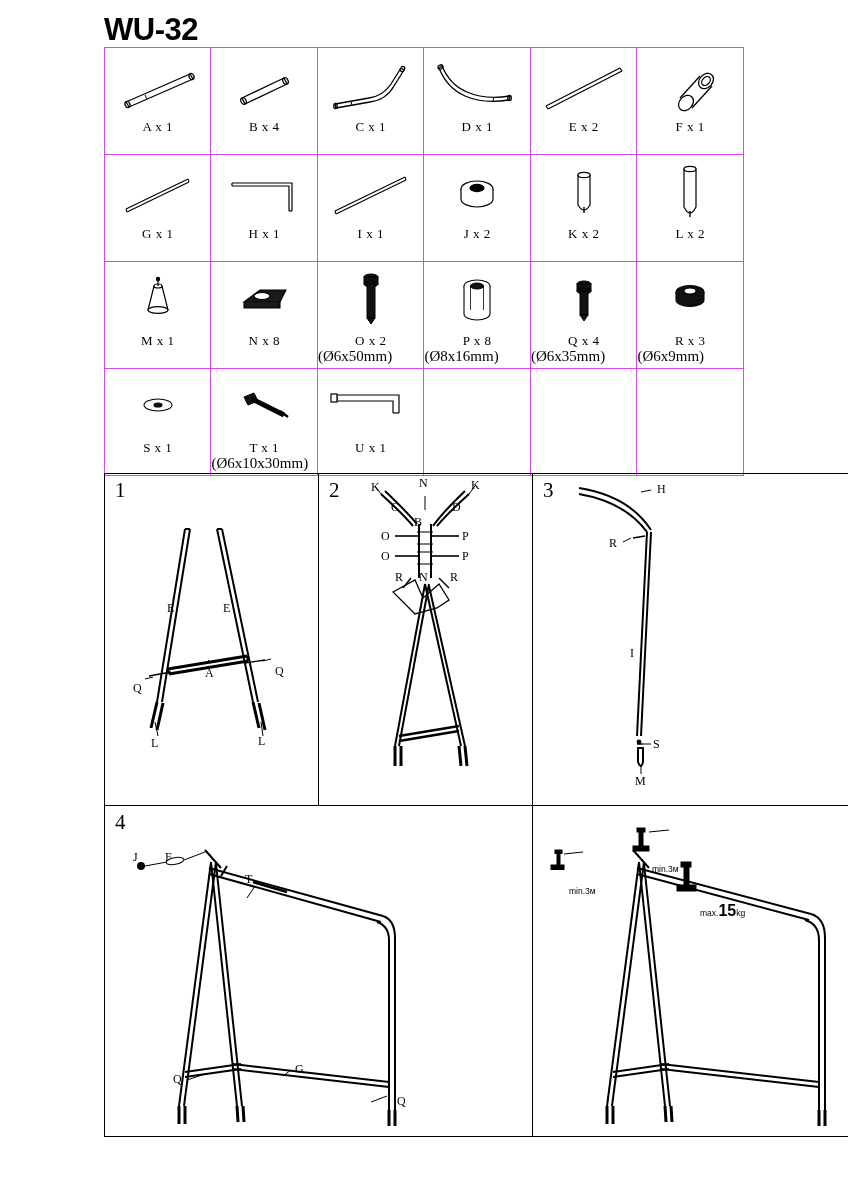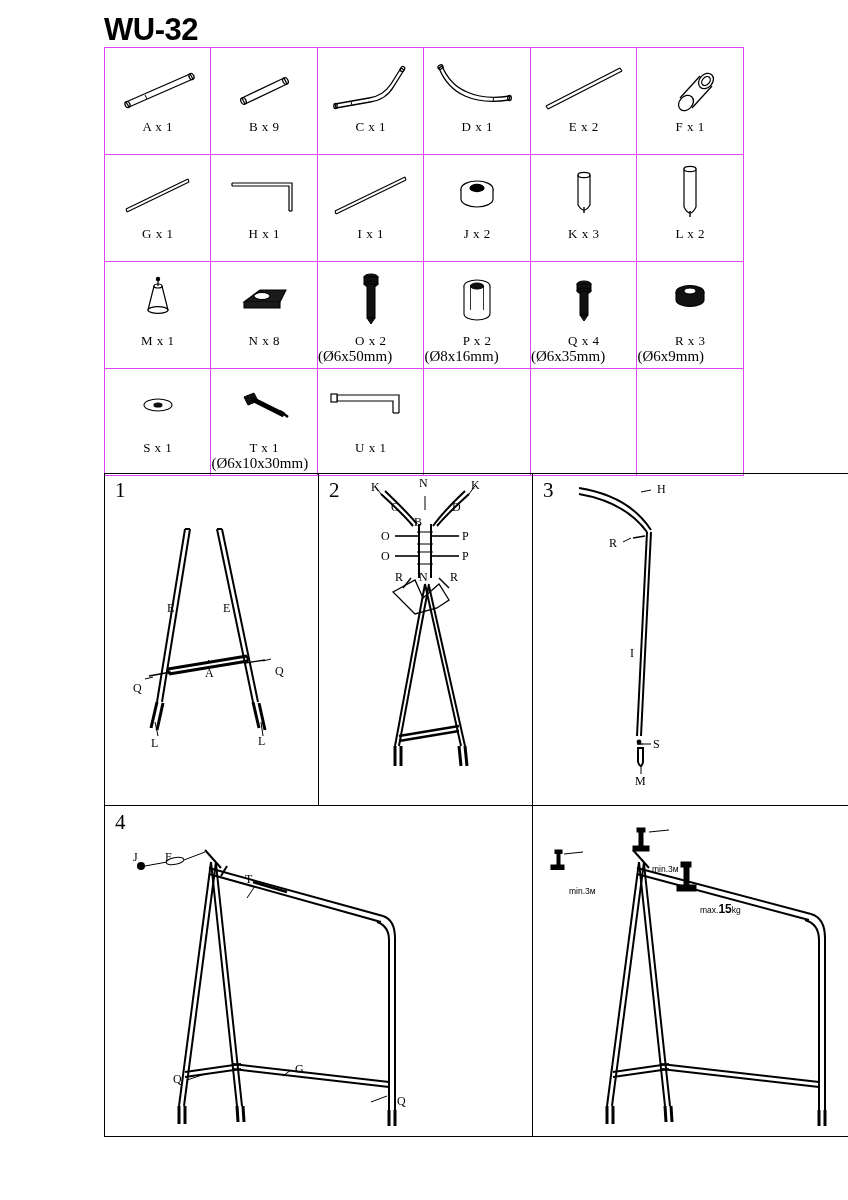--- a/index.html
+++ b/index.html
@@ -86,21 +86,21 @@
     font-size: 12px;
     font-family: "Liberation Serif", serif;
   }
   svg { display: block; }
   .note {
     position: absolute;
     font-size: 8.5px;
     font-family: "Liberation Sans", sans-serif;
     margin-top: 36px;
   }
-  .note b { font-size: 12px; }
+  .note b { font-size: 16px; }
 </style>
 </head>
 <body>
 
 <div class="page">
 
   <div class="title">WU-32</div>
 
   <table class="parts">
     <tbody>
@@ -128,21 +128,21 @@
             <g fill="none" stroke="#000" stroke-width="1.3">
               <path d="M24 44 L66 24"></path>
               <path d="M27 50 L69 30"></path>
               <path d="M24 44 L27 50"></path>
               <path d="M66 24 L69 30"></path>
               <ellipse cx="25.5" cy="47" rx="2.6" ry="3.4" transform="rotate(-25 25.5 47)"></ellipse>
               <ellipse cx="67.5" cy="27" rx="2.6" ry="3.4" transform="rotate(-25 67.5 27)"></ellipse>
             </g>
           </svg>
         </div>
-        <div class="cell-label">B x 9</div>
+        <div class="cell-label">B x 4</div>
         <div class="cell-sub"></div>
       </td>
       <td>
         <div class="cell-art">
           <svg width="92" height="60" viewBox="0 0 92 60">
             <g fill="none" stroke="#000" stroke-width="1.3">
               <path d="M10 50 L44 44 Q58 42 66 30 L76 14"></path>
               <path d="M11 54 L45 48 Q61 46 69 32 L79 16"></path>
               <path d="M10 50 L11 54"></path>
               <path d="M76 14 L79 16"></path>
@@ -262,21 +262,21 @@
       <td>
         <div class="cell-art">
           <svg width="92" height="60" viewBox="0 0 92 60">
             <g stroke="#000" stroke-width="1.2" fill="#fff">
               <path d="M40 14 L52 14 L52 44 Q46 54 40 44 Z"></path>
               <ellipse cx="46" cy="14" rx="6" ry="2.6"></ellipse>
               <path d="M46 46 L46 52" stroke-width="1.4"></path>
             </g>
           </svg>
         </div>
-        <div class="cell-label">K x 3</div>
+        <div class="cell-label">K x 2</div>
         <div class="cell-sub"></div>
       </td>
       <td>
         <div class="cell-art">
           <svg width="92" height="60" viewBox="0 0 92 60">
             <g stroke="#000" stroke-width="1.2" fill="#fff">
               <path d="M40 8 L52 8 L52 46 Q46 58 40 46 Z"></path>
               <ellipse cx="46" cy="8" rx="6" ry="2.6"></ellipse>
               <path d="M46 50 L46 56" stroke-width="1.4"></path>
             </g>
@@ -335,21 +335,21 @@
         <div class="cell-art">
           <svg width="92" height="60" viewBox="0 0 92 60">
             <g stroke="#000" stroke-width="1.1">
               <ellipse cx="46" cy="18" rx="13" ry="6" fill="#fff"></ellipse>
               <path d="M33 18 L33 46 A13 6 0 0 0 59 46 L59 18" fill="#fff"></path>
               <ellipse cx="46" cy="18" rx="6.5" ry="3" fill="#111"></ellipse>
               <path d="M39.5 18 L39.5 42 M52.5 18 L52.5 42" stroke-width="0.8"></path>
             </g>
           </svg>
         </div>
-        <div class="cell-label">P x 2</div>
+        <div class="cell-label">P x 8</div>
         <div class="cell-sub">(Ø8x16mm)</div>
       </td>
       <td>
         <div class="cell-art">
           <svg width="92" height="60" viewBox="0 0 92 60">
             <g stroke="#000" stroke-width="1">
               <ellipse cx="46" cy="16" rx="7" ry="3" fill="#111"></ellipse>
               <rect x="39" y="16" width="14" height="7" fill="#111"></rect>
               <ellipse cx="46" cy="23" rx="7" ry="3" fill="#111"></ellipse>
               <rect x="42" y="23" width="8" height="24" fill="#111"></rect>

